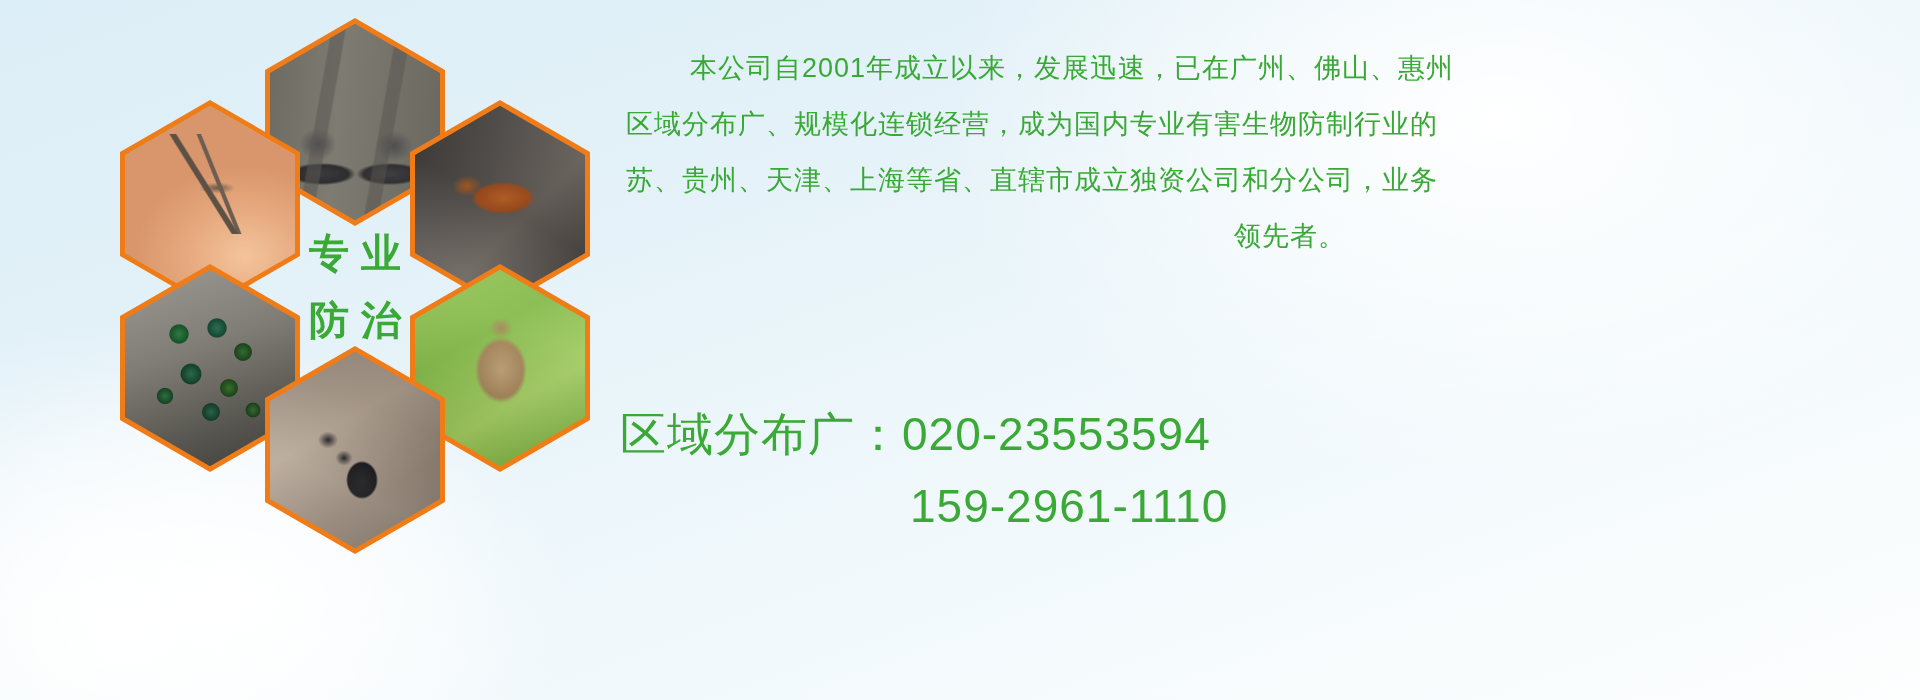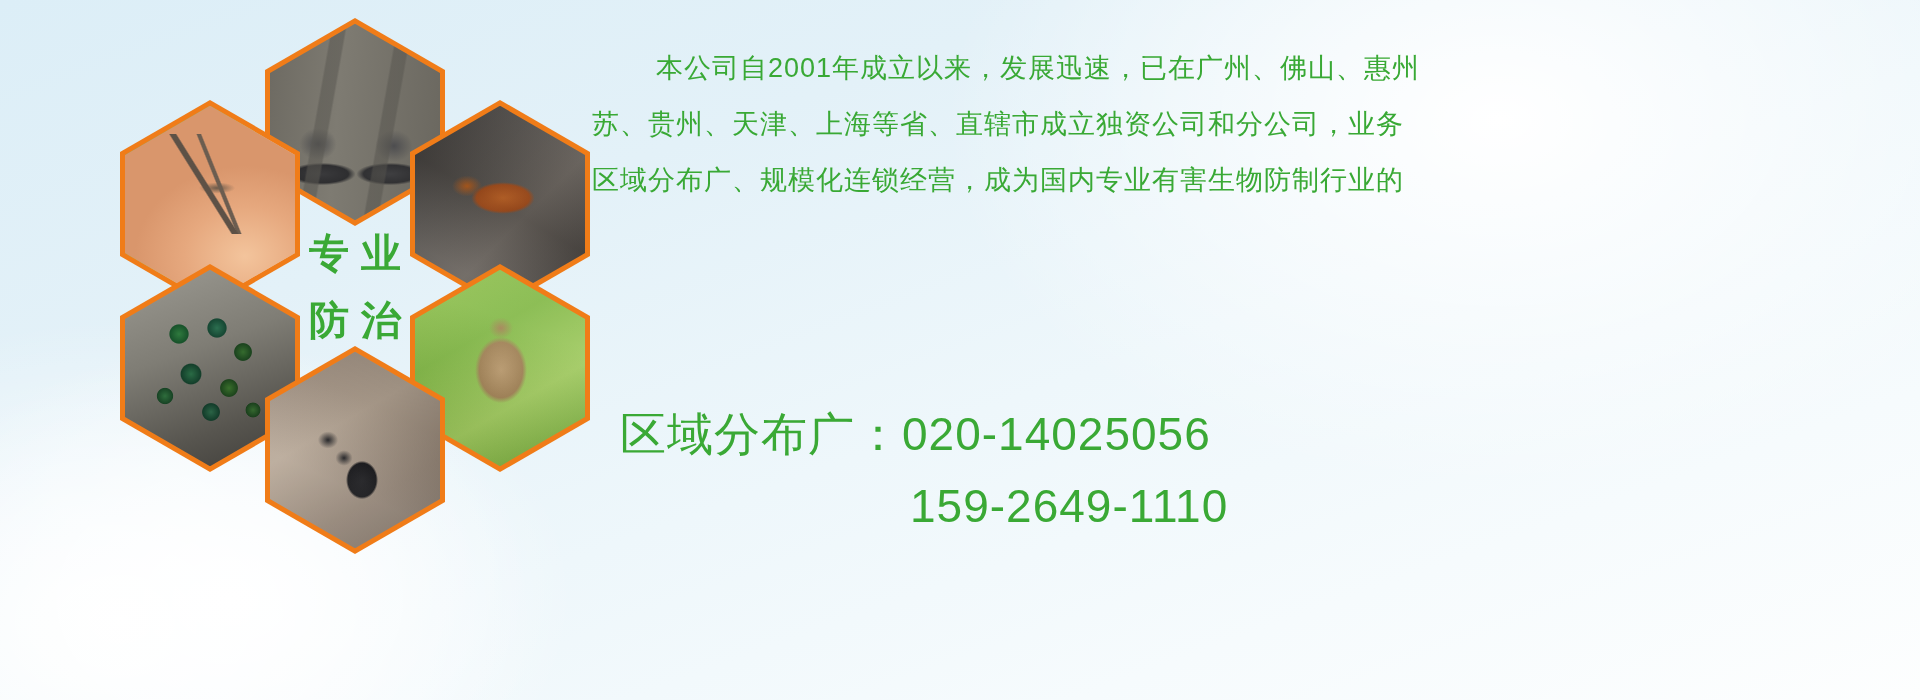--- a/index.html
+++ b/index.html
@@ -125,21 +125,21 @@
       radial-gradient(ellipse 16px 14px at 86px 58px,#a07d4c 0%,rgba(0,0,0,0) 76%),
       linear-gradient(150deg,#8fc04a 0%,#7db53f 35%,#9ec95a 65%,#6da534 100%);
   }
   .art.bug:after{
     content:"";position:absolute;left:0;top:0;width:170px;height:197px;
     background:linear-gradient(200deg,rgba(255,255,255,.12) 0 30%,rgba(0,0,0,.10) 100%);
   }
 
   
   .copy{
-    position:absolute;left:592px;top:40px;width:720px;
+    position:absolute;left:626px;top:40px;width:720px;
     color:#39a935;
     text-align:right;
   }
   .copy p{
     margin:0;
     font-size:27px;
     line-height:56px;
     letter-spacing:1px;
     white-space:nowrap;
     font-weight:500;
@@ -208,26 +208,27 @@
           <span>专业</span>
           <span>防治</span>
         </div>
       </div>
     </div>
 
   </div>
 
   <div class="copy">
     <p class="indent">本公司自2001年成立以来，发展迅速，已在广州、佛山、惠州</p>
+    <p>区域分布广、规模化连锁经营，成为国内专业有害生物防制行业的</p>
     <p>苏、贵州、天津、上海等省、直辖市成立独资公司和分公司，业务</p>
-    <p>区域分布广、规模化连锁经营，成为国内专业有害生物防制行业的</p>
+    <p>领先者。</p>
   </div>
 
   <div class="contact">
     <div class="line1">
-      <span>区域分布广：</span><span>020-14025056</span>
+      <span>区域分布广：</span><span>020-23553594</span>
     </div>
     <div class="line2">
-      <span>159-2649-1110</span>
+      <span>159-2961-1110</span>
     </div>
   </div>
 
 </div>
 
 </body></html>

